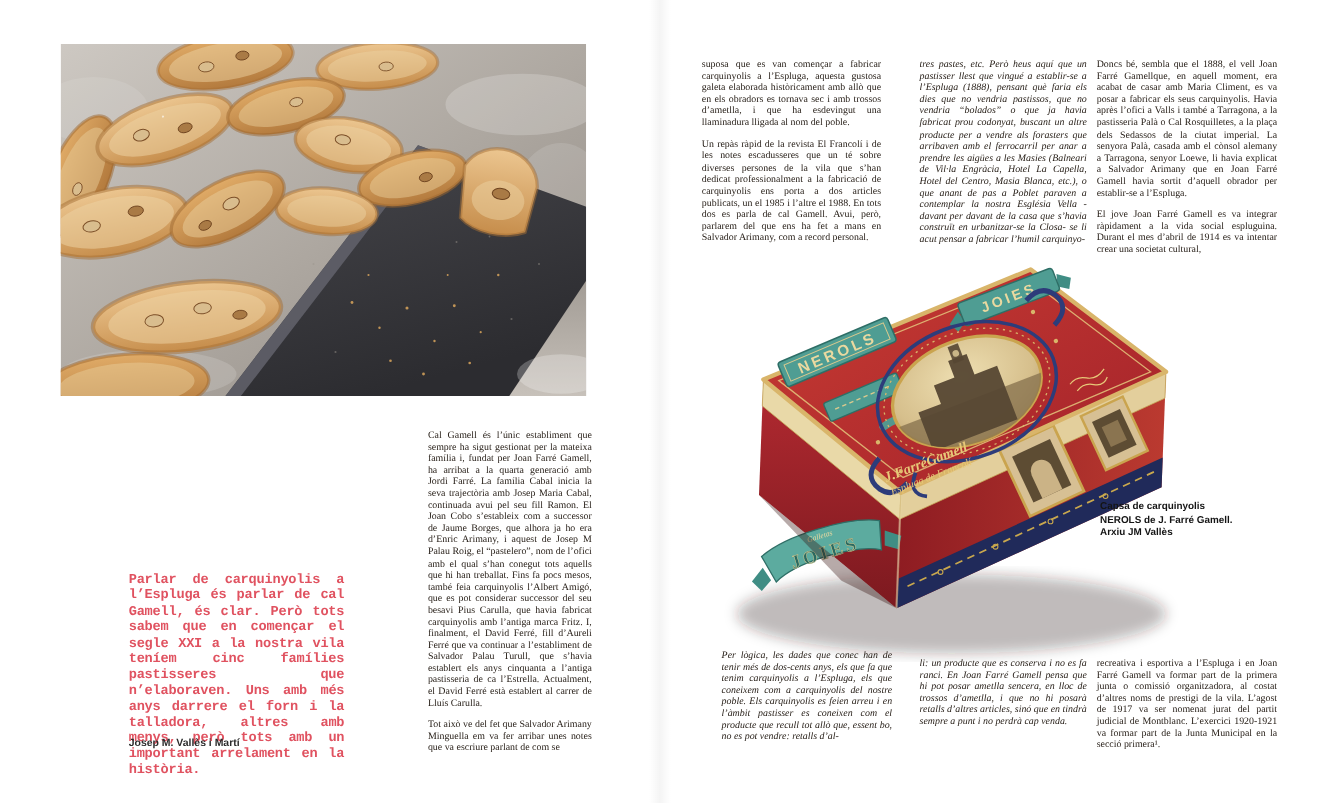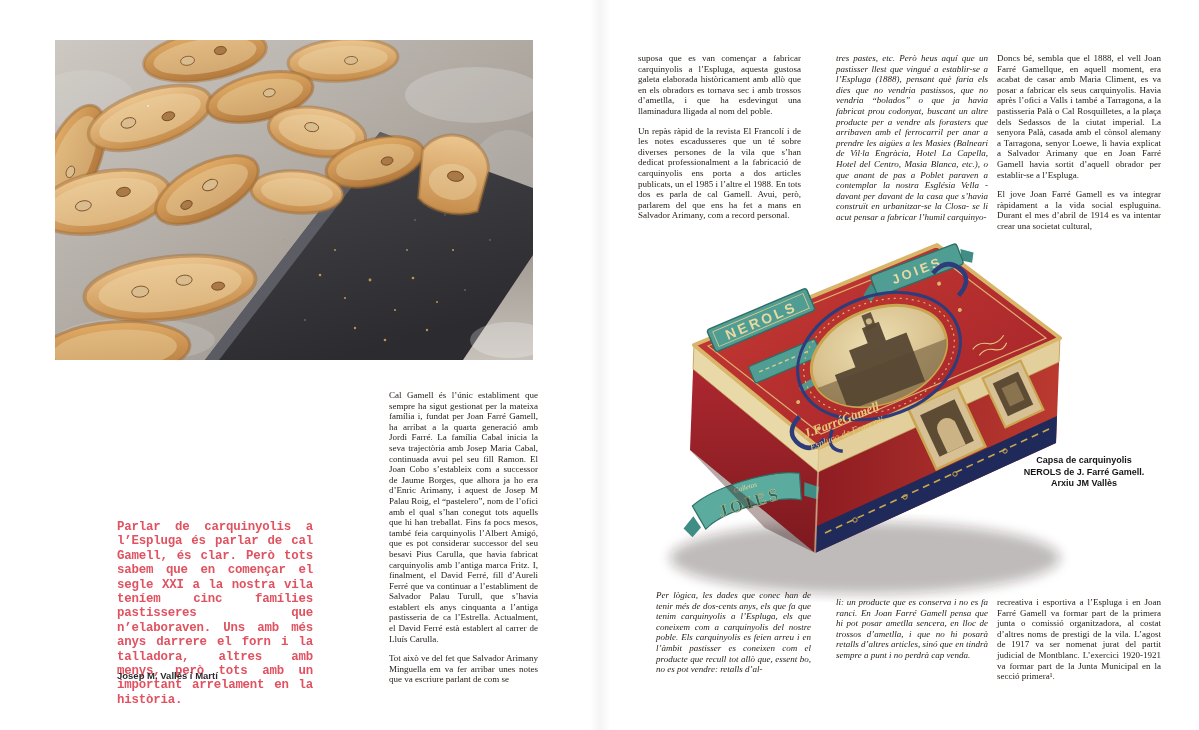--- a/index.html
+++ b/index.html
@@ -23,21 +23,21 @@
   .subtitle{font-size:19.5px;line-height:21px;letter-spacing:1.2px;font-weight:normal;color:#d9565f;}
   .subtitle.first{margin-top:7px;}
 
   .lead{position:absolute;left:117px;top:520px;width:196px;text-align:justify;
         font-family:Liberation Mono, monospace;font-size:12.4px;line-height:14.4px;
         font-weight:bold;color:#e05260;letter-spacing:-0.2px;}
   .author{position:absolute;left:117px;top:670px;width:196px;text-align:left;
           font-family:"Liberation Sans", sans-serif;font-size:9.5px;font-weight:bold;color:#2b2b2b;}
 
   .tin-box{position:absolute;left:645px;top:228px;width:440px;height:382px;}
-  .caption{position:absolute;left:1000px;top:455px;width:168px;text-align:center;
+  .caption{position:absolute;left:1000px;top:455px;width:168px;text-align:left;
            font-family:"Liberation Sans", sans-serif;font-weight:bold;font-size:9px;
            line-height:11.5px;color:#141414;}
 
   .col1{left:638px;top:53px;width:163px;}
   .col2{left:836px;top:53px;width:152px;}
   .col3{left:997px;top:53px;width:164px;}
   .bcol1{left:656px;top:590px;width:155px;}
   .bcol2{left:836px;top:597px;width:152px;}
   .bcol3{left:997px;top:597px;width:164px;}
   .leftcol{left:389px;top:390px;width:149px;}

